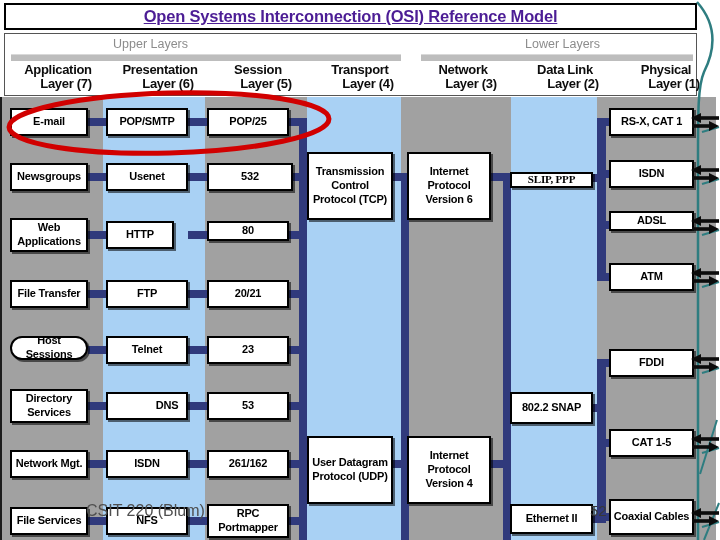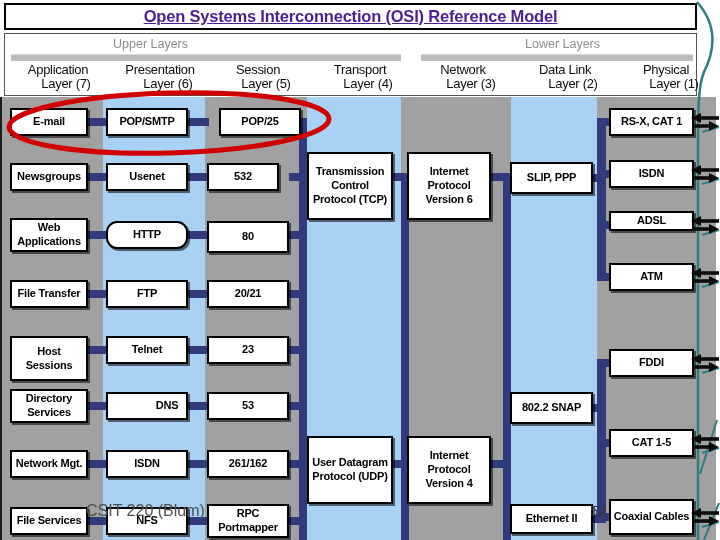--- a/index.html
+++ b/index.html
@@ -7,21 +7,21 @@
          font-family:"Liberation Sans",sans-serif;}
   
   .titlebar{position:absolute;left:4px;top:3px;width:693px;height:27px;background:#fff;
             border:2px solid #000;box-sizing:border-box;display:flex;align-items:center;justify-content:center;}
   .titlebar span{font-size:16.5px;font-weight:bold;color:#4c1d95;text-decoration:underline;letter-spacing:-0.2px;}
   
   .headerbox{position:absolute;left:4px;top:33px;width:693px;height:63px;background:#fff;
              border:1px solid #555;box-sizing:border-box;}
   .grouplabel{position:absolute;top:3px;font-size:12.5px;color:#8c8c8c;}
   .groupbar{position:absolute;top:20px;height:6px;background:#bdbdbd;border-top:1px solid #d9d9d9;}
-  .colhead{position:absolute;top:29px;width:110px;text-align:center;font-size:13px;font-weight:normal;
+  .colhead{position:absolute;top:29px;width:110px;text-align:center;font-size:13px;font-weight:bold;
            color:#0d0d0d;line-height:14px;letter-spacing:-0.3px;}
   .colhead .l2{display:block;margin-left:16px;}
   
   #diagram{position:absolute;left:0;top:97px;width:716px;height:443px;background:#a1a1a1;
            border-left:2px solid #1c1c1c;box-sizing:border-box;}
   .band{position:absolute;top:97px;height:443px;background:#a9d1f4;z-index:1;}
   .spine{position:absolute;background:#303a7c;z-index:3;}
   .stub{position:absolute;height:8px;background:#303a7c;z-index:3;}
   .box{position:absolute;background:#fff;border:2px solid #000;box-sizing:border-box;
        box-shadow:2px 2px 0 rgba(0,0,0,0.55);display:flex;align-items:center;justify-content:center;
@@ -79,43 +79,43 @@
     <div class="spine" style="left: 299px; top: 118px; width: 8px; height: 422px;"></div>
     <div class="spine" style="left: 401px; top: 173px; width: 8px; height: 367px;"></div>
     <div class="spine" style="left: 503px; top: 173px; width: 8px; height: 367px;"></div>
     <div class="spine" style="left: 597px; top: 118px; width: 9px; height: 163px;"></div>
     <div class="spine" style="left: 597px; top: 359px; width: 9px; height: 164px;"></div>
     <div class="stub" style="left: 88px; top: 118px; width: 20px;"></div>
     <div class="stub" style="left: 188px; top: 118px; width: 21px;"></div>
     <div class="stub" style="left: 289px; top: 118px; width: 12px;"></div>
     <div class="box small" style="left: 10px; top: 108px; width: 78px; height: 28px;">E-mail</div>
     <div class="box small" style="left: 106px; top: 108px; width: 82px; height: 28px;">POP/SMTP</div>
-    <div class="box small" style="left: 207px; top: 108px; width: 82px; height: 28px; margin-left: 12px;">POP/25</div>
+    <div class="box small" style="left: 207px; top: 108px; width: 82px; height: 28px;">POP/25</div>
     <div class="stub" style="left: 88px; top: 173px; width: 20px;"></div>
     <div class="stub" style="left: 188px; top: 173px; width: 21px;"></div>
     <div class="stub" style="left: 289px; top: 173px; width: 12px;"></div>
     <div class="box small" style="left: 10px; top: 163px; width: 78px; height: 28px;">Newsgroups</div>
     <div class="box small" style="left: 106px; top: 163px; width: 82px; height: 28px;">Usenet</div>
-    <div class="box small" style="left: 207px; top: 163px; width: 72px; height: 28px;">532</div>
+    <div class="box small" style="left: 207px; top: 163px; width: 86px; height: 28px;">532</div>
     <div class="stub" style="left: 88px; top: 231px; width: 20px;"></div>
     <div class="stub" style="left: 188px; top: 231px; width: 21px;"></div>
     <div class="stub" style="left: 289px; top: 231px; width: 12px;"></div>
     <div class="box small" style="left: 10px; top: 218px; width: 78px; height: 34px;">Web Applications</div>
-    <div class="box small" style="left: 106px; top: 221px; width: 82px; height: 28px; border-radius: 11px;">HTTP</div>
-    <div class="box small" style="left: 207px; top: 221px; width: 82px; height: 32px;">80</div>
+    <div class="box small" style="left: 106px; top: 221px; width: 68px; height: 28px;">HTTP</div>
+    <div class="box small" style="left: 207px; top: 221px; width: 82px; height: 20px;">80</div>
     <div class="stub" style="left: 88px; top: 290px; width: 20px;"></div>
     <div class="stub" style="left: 188px; top: 290px; width: 21px;"></div>
     <div class="stub" style="left: 289px; top: 290px; width: 12px;"></div>
     <div class="box small" style="left: 10px; top: 280px; width: 78px; height: 28px;">File Transfer</div>
     <div class="box small" style="left: 106px; top: 280px; width: 82px; height: 28px;">FTP</div>
     <div class="box small" style="left: 207px; top: 280px; width: 82px; height: 28px;">20/21</div>
     <div class="stub" style="left: 88px; top: 346px; width: 20px;"></div>
     <div class="stub" style="left: 188px; top: 346px; width: 21px;"></div>
     <div class="stub" style="left: 289px; top: 346px; width: 12px;"></div>
-    <div class="box small" style="left: 10px; top: 336px; width: 78px; height: 45px;">Host Sessions</div>
+    <div class="box small" style="left: 10px; top: 336px; width: 78px; height: 24px; border-radius: 13px;">Host Sessions</div>
     <div class="box small" style="left: 106px; top: 336px; width: 82px; height: 28px;">Telnet</div>
     <div class="box small" style="left: 207px; top: 336px; width: 82px; height: 28px;">23</div>
     <div class="stub" style="left: 88px; top: 402px; width: 20px;"></div>
     <div class="stub" style="left: 188px; top: 402px; width: 21px;"></div>
     <div class="stub" style="left: 289px; top: 402px; width: 12px;"></div>
     <div class="box small" style="left: 10px; top: 389px; width: 78px; height: 34px;">Directory Services</div>
     <div class="box small" style="left: 106px; top: 392px; width: 82px; height: 28px; padding-left: 41px;">DNS</div>
     <div class="box small" style="left: 207px; top: 392px; width: 82px; height: 28px;">53</div>
     <div class="stub" style="left: 88px; top: 460px; width: 20px;"></div>
     <div class="stub" style="left: 188px; top: 460px; width: 21px;"></div>
@@ -126,21 +126,21 @@
     <div class="stub" style="left: 88px; top: 517px; width: 20px;"></div>
     <div class="stub" style="left: 188px; top: 517px; width: 21px;"></div>
     <div class="stub" style="left: 289px; top: 517px; width: 12px;"></div>
     <div class="box small" style="left: 10px; top: 507px; width: 78px; height: 28px;">File Services</div>
     <div class="box small" style="left: 106px; top: 507px; width: 82px; height: 28px;">NFS</div>
     <div class="box small" style="left: 207px; top: 504px; width: 82px; height: 34px;">RPC Portmapper</div>
     <div class="box mid" style="left: 307px; top: 152px; width: 86px; height: 68px;">Transmission Control Protocol (TCP)</div>
     <div class="box mid" style="left: 307px; top: 436px; width: 86px; height: 68px;">User Datagram Protocol (UDP)</div>
     <div class="box mid" style="left: 407px; top: 152px; width: 84px; height: 68px;">Internet Protocol Version 6</div>
     <div class="box mid" style="left: 407px; top: 436px; width: 84px; height: 68px;">Internet Protocol Version 4</div>
-    <div class="box small" style="left: 510px; top: 162px; width: 83px; height: 32px;">SLIP, PPP</div>
+    <div class="box small" style="left: 510px; top: 172px; width: 83px; height: 16px; font-family: Liberation Serif, serif;">SLIP, PPP</div>
     <div class="box small" style="left: 510px; top: 392px; width: 83px; height: 32px;">802.2 SNAP</div>
     <div class="box small" style="left: 510px; top: 504px; width: 83px; height: 30px;">Ethernet II</div>
     <div class="stub" style="left: 392px; top: 173px; width: 12px;"></div>
     <div class="stub" style="left: 392px; top: 460px; width: 12px;"></div>
     <div class="stub" style="left: 490px; top: 173px; width: 16px;"></div>
     <div class="stub" style="left: 490px; top: 460px; width: 16px;"></div>
     <div class="stub" style="left: 592px; top: 174px; width: 8px;"></div>
     <div class="stub" style="left: 592px; top: 404px; width: 8px;"></div>
     <div class="stub" style="left: 592px; top: 515px; width: 8px;"></div>
     <div class="stub" style="left: 601px; top: 118px; width: 10px;"></div>

